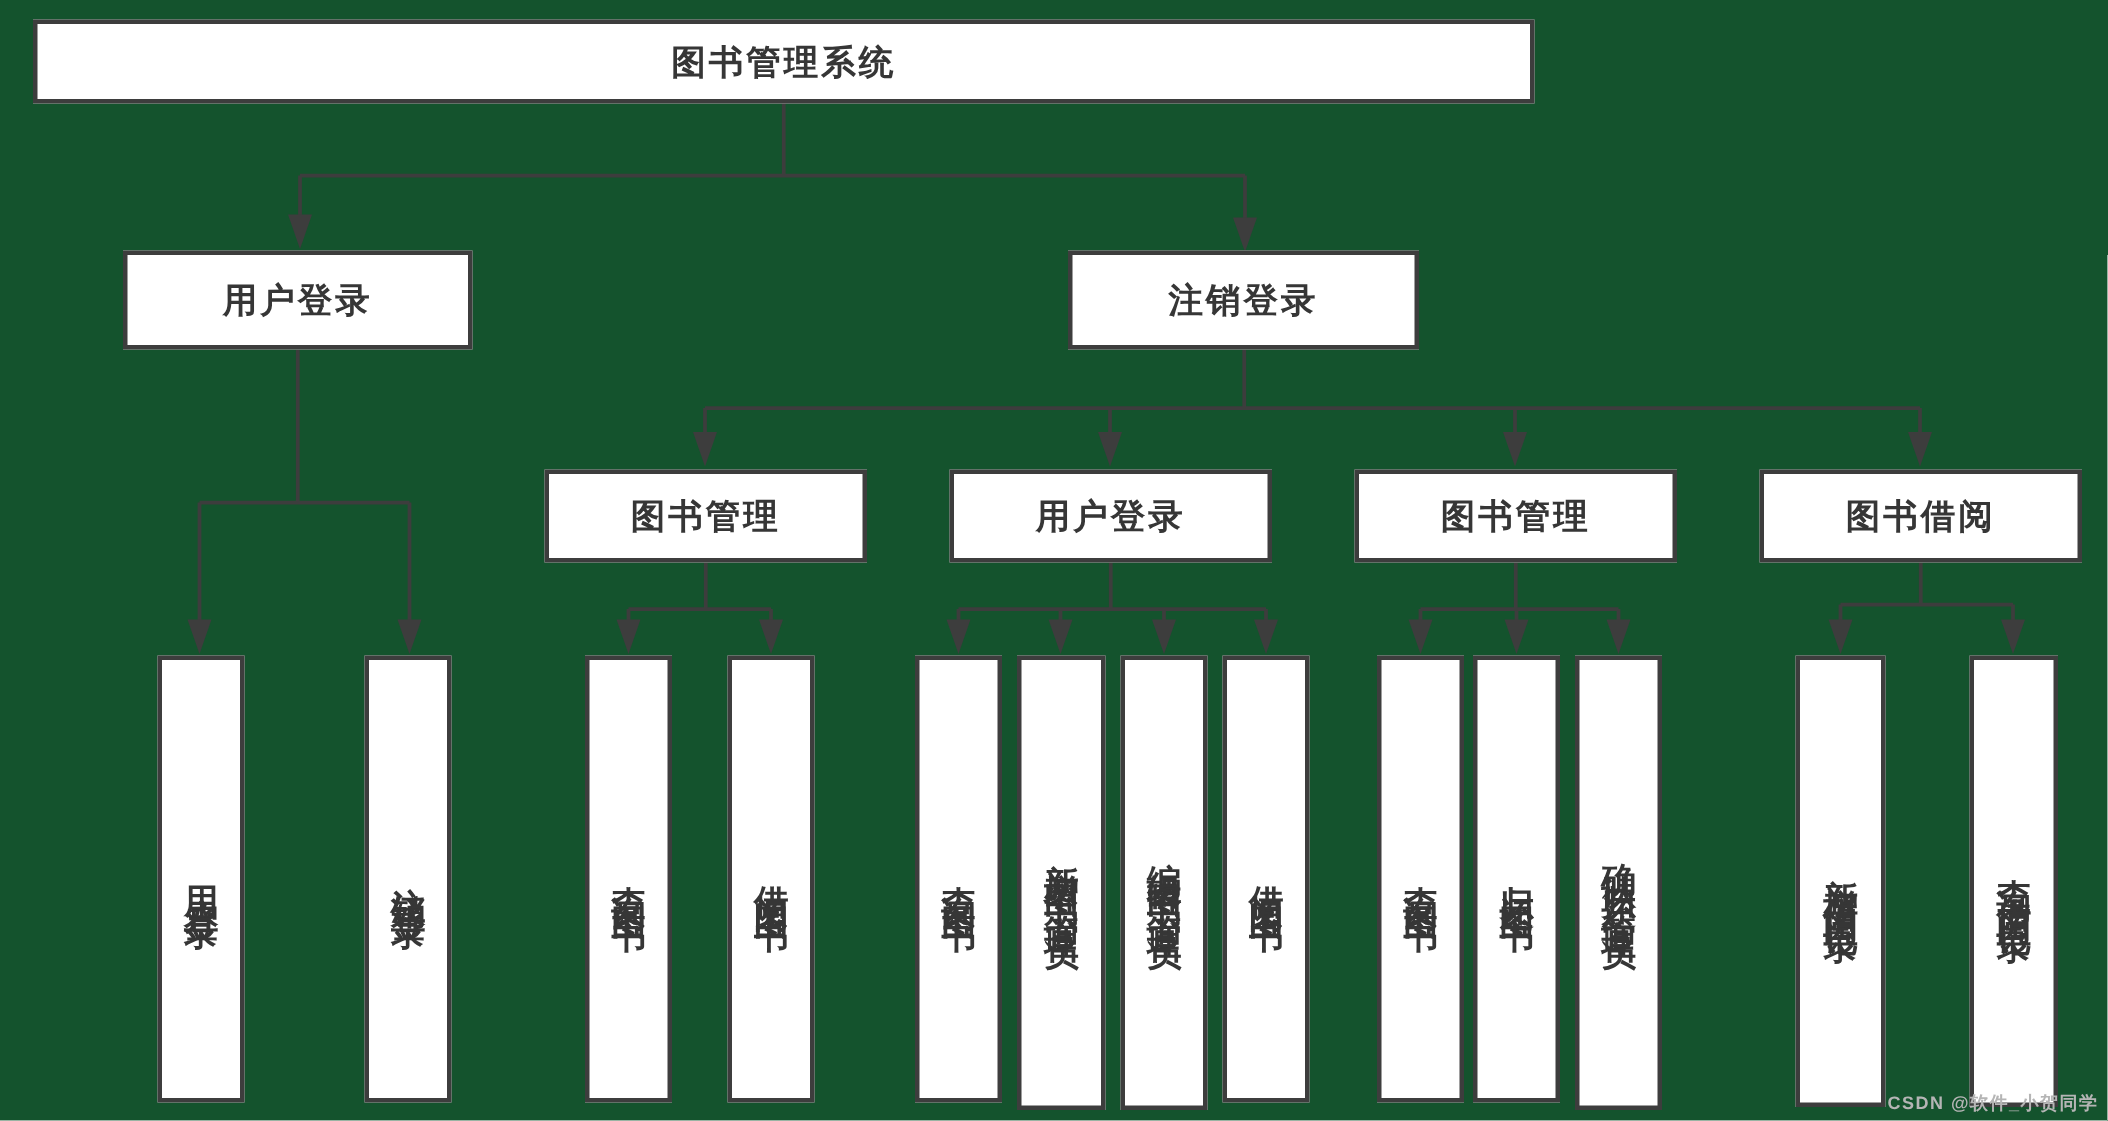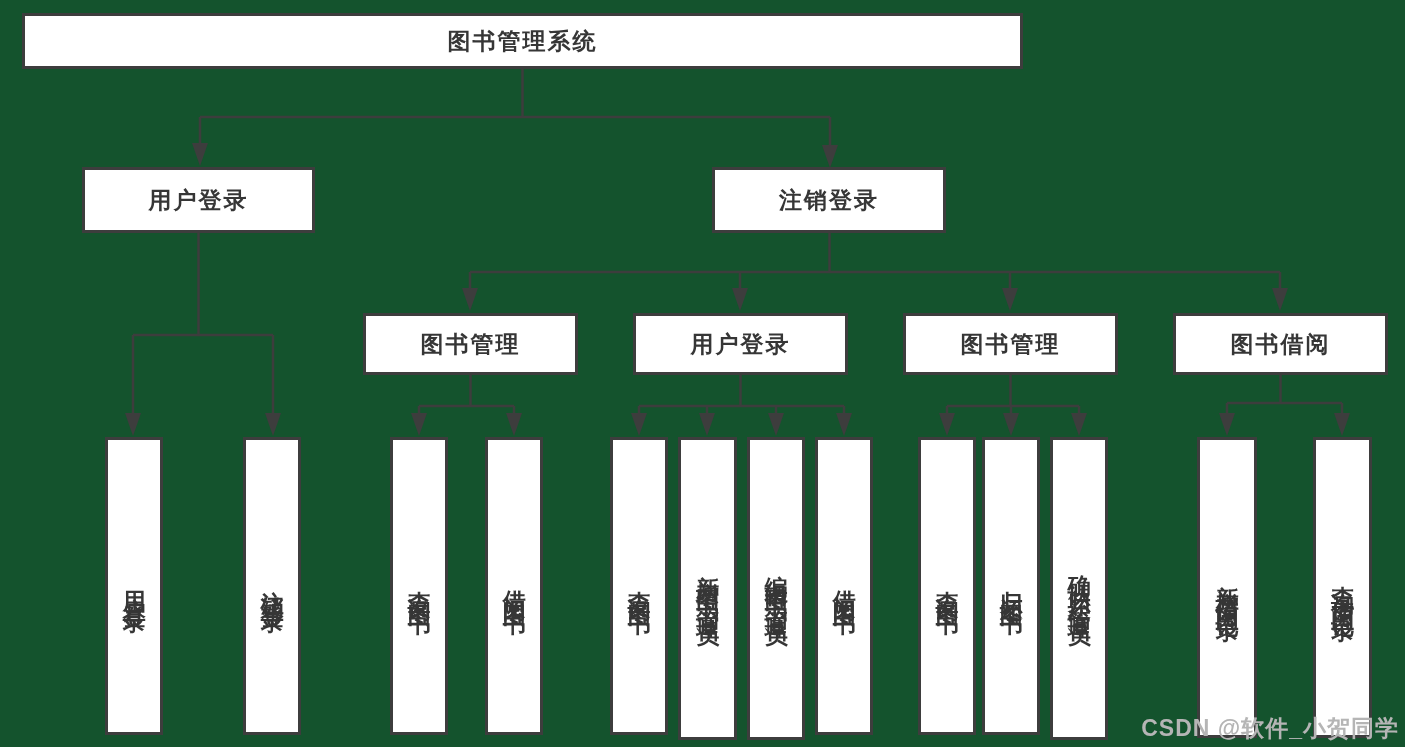--- a/index.html
+++ b/index.html
@@ -33,21 +33,21 @@
     writing-mode:vertical-rl;
     text-orientation:mixed;
     letter-spacing:7px;
     line-height:1.1;
     white-space:normal;
   }
   .watermark{
     position:absolute;
     right:6px;bottom:3px;
     color:#b5b5b5;
-    font-size:23px;
+    font-size:12px;
     letter-spacing:1px;
     z-index:5;
     white-space:nowrap;
     margin-left:28px;
   }
 </style>
 </head>
 <body>
 
 <div class="stage">

